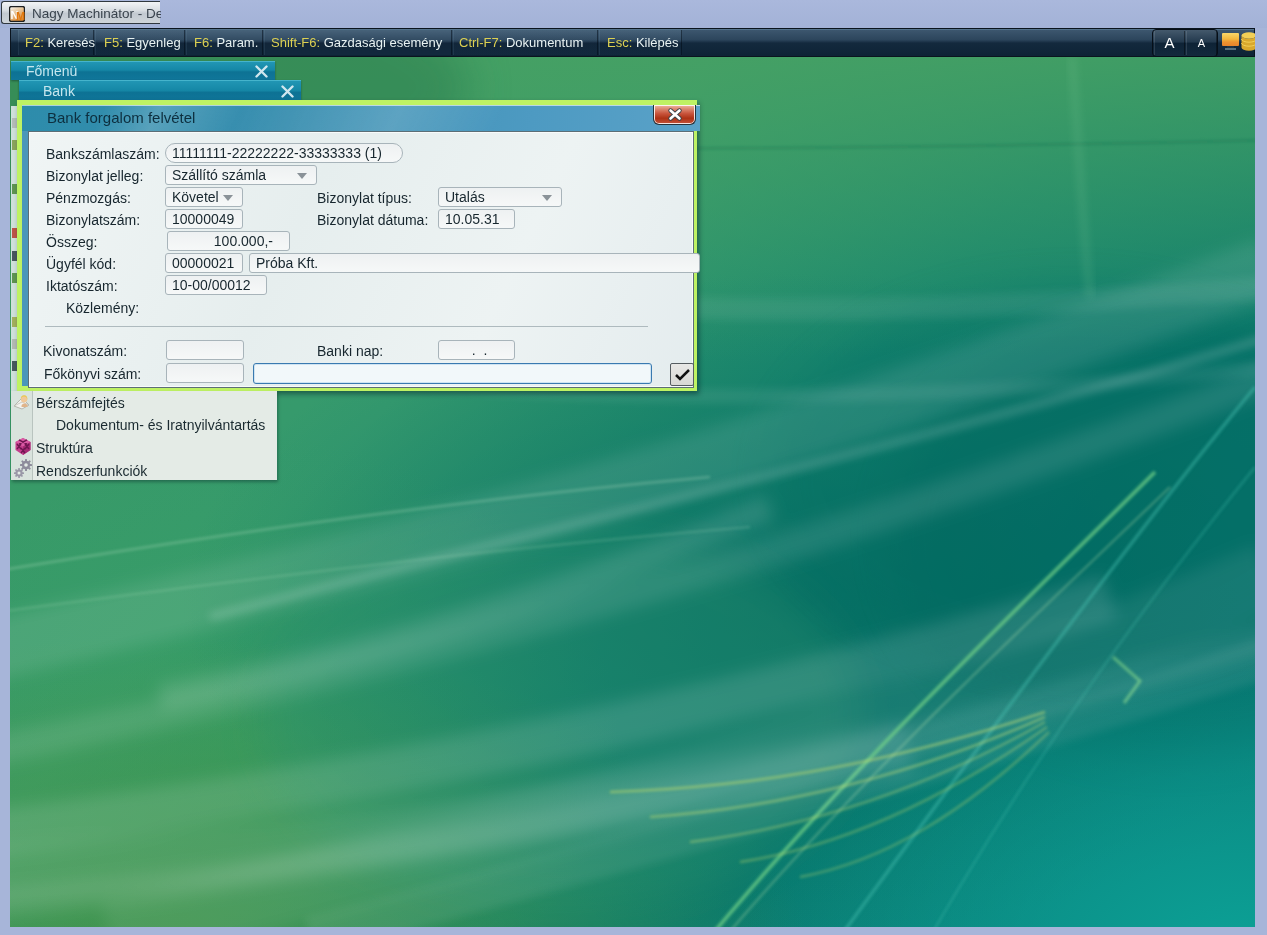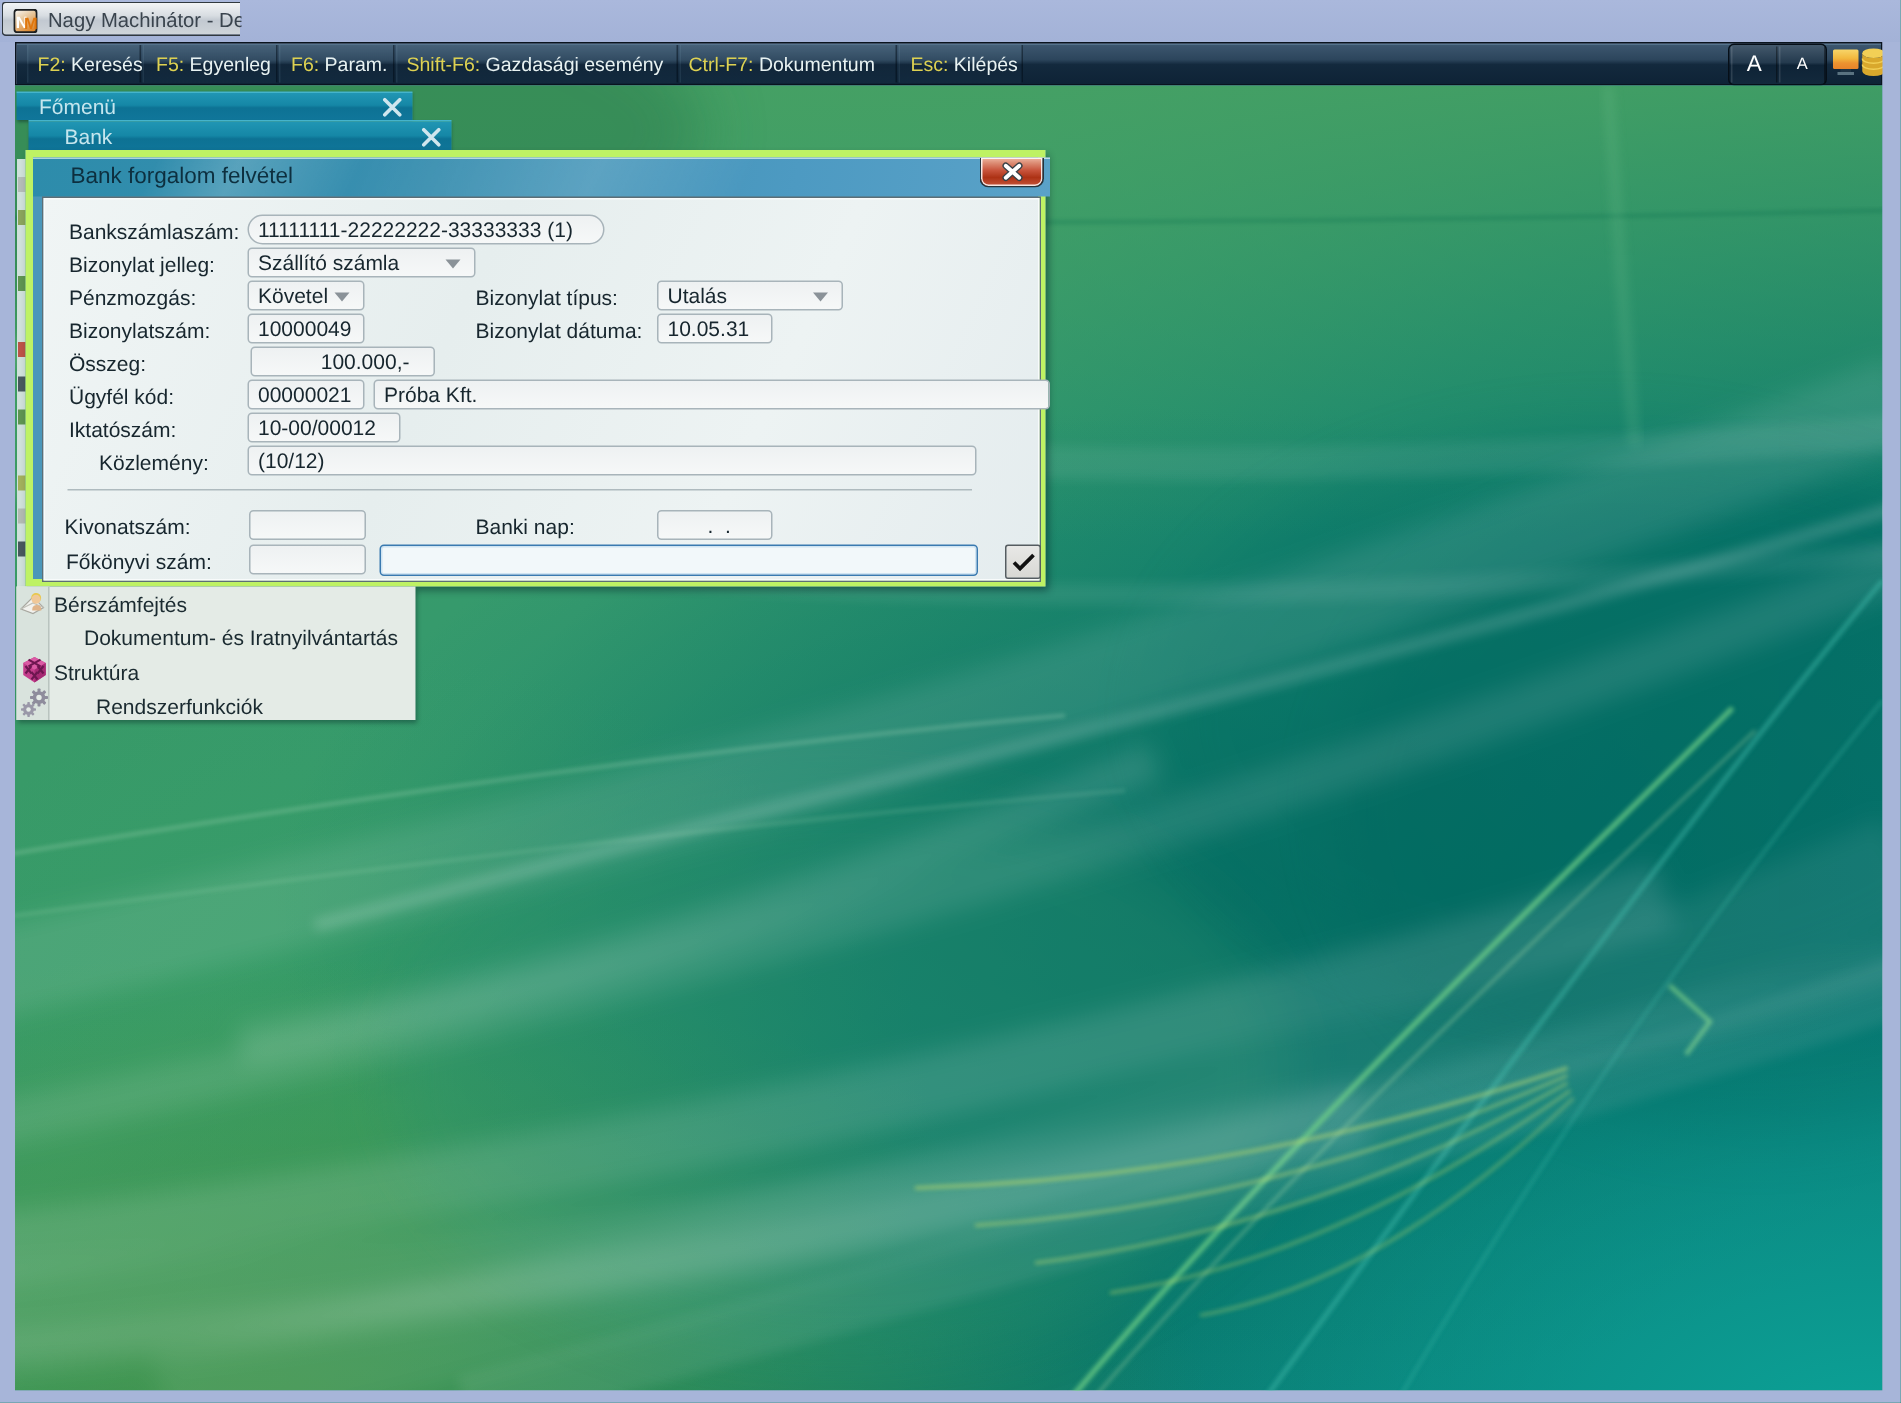--- a/index.html
+++ b/index.html
@@ -260,21 +260,20 @@
       <div class="lbl" style="left:288px; top:80px;">Bizonylat dátuma:</div>
       <div class="fld" style="left:409px; top:77px; width:77px;">10.05.31</div>
       <div class="lbl" style="left:17px; top:102px;">Összeg:</div>
       <div class="fld" style="left:138px; top:99px; width:123px; text-align:right; padding-right:16px;">100.000,-</div>
       <div class="lbl" style="left:17px; top:124px;">Ügyfél kód:</div>
       <div class="fld" style="left:136px; top:121px; width:78px;">00000021</div>
       <div class="fld" style="left:220px; top:121px; width:451px;">Próba Kft.</div>
       <div class="lbl" style="left:17px; top:146px;">Iktatószám:</div>
       <div class="fld" style="left:136px; top:143px; width:102px;">10-00/00012</div>
       <div class="lbl" style="left:17px; top:168px;margin-left:20px;">Közlemény:</div>
-      <div class="fld" style="left:136px; top:165px; width:486px;">(10/12)</div>
       <div id="sep"></div>
       <div class="lbl" style="left:14px; top:211px;">Kivonatszám:</div>
       <div class="fld" style="left:137px; top:208px; width:78px;"></div>
       <div class="lbl" style="left:288px; top:211px;">Banki nap:</div>
       <div class="fld" style="left:409px; top:208px; width:77px; text-align:center;">&nbsp;.&nbsp;&nbsp;.&nbsp;</div>
       <div class="lbl" style="left:15px; top:234px;">Főkönyvi szám:</div>
       <div class="fld" style="left:137px; top:231px; width:78px;"></div>
     </div>
     <div id="focusfld"></div>
     <div id="chkbtn">
@@ -329,19 +328,19 @@
           </g>
         <g transform="rotate(135 6 15)">
             <rect x="5.2" y="10" width="1.7" height="10" rx="0.5"></rect>
           </g>
       </g>
       <circle cx="6" cy="15" r="1.5" fill="#e4ebe6"></circle>
     </svg>
     <div class="mpitem" style="top:4px;">Bérszámfejtés</div>
     <div class="mpitem" style="top:26px;margin-left:20px;">Dokumentum- és Iratnyilvántartás</div>
     <div class="mpitem" style="top:49px;">Struktúra</div>
-    <div class="mpitem" style="top:72px;margin-left:28px;">Rendszerfunkciók</div>
+    <div class="mpitem" style="top:72px;">Rendszerfunkciók</div>
   </div>
 </div>
 
 <div class="abs" style="left:0; top:28px; width:10px; height:907px; background:#a7b5d9;"></div>
 <div class="abs" style="left:1255px; top:28px; width:12px; height:907px; background:#a7b5d9;"></div>
 <div class="abs" style="left:10px; top:927px; width:1245px; height:8px; background:#a7b5d9;"></div>
 
 </body></html>

